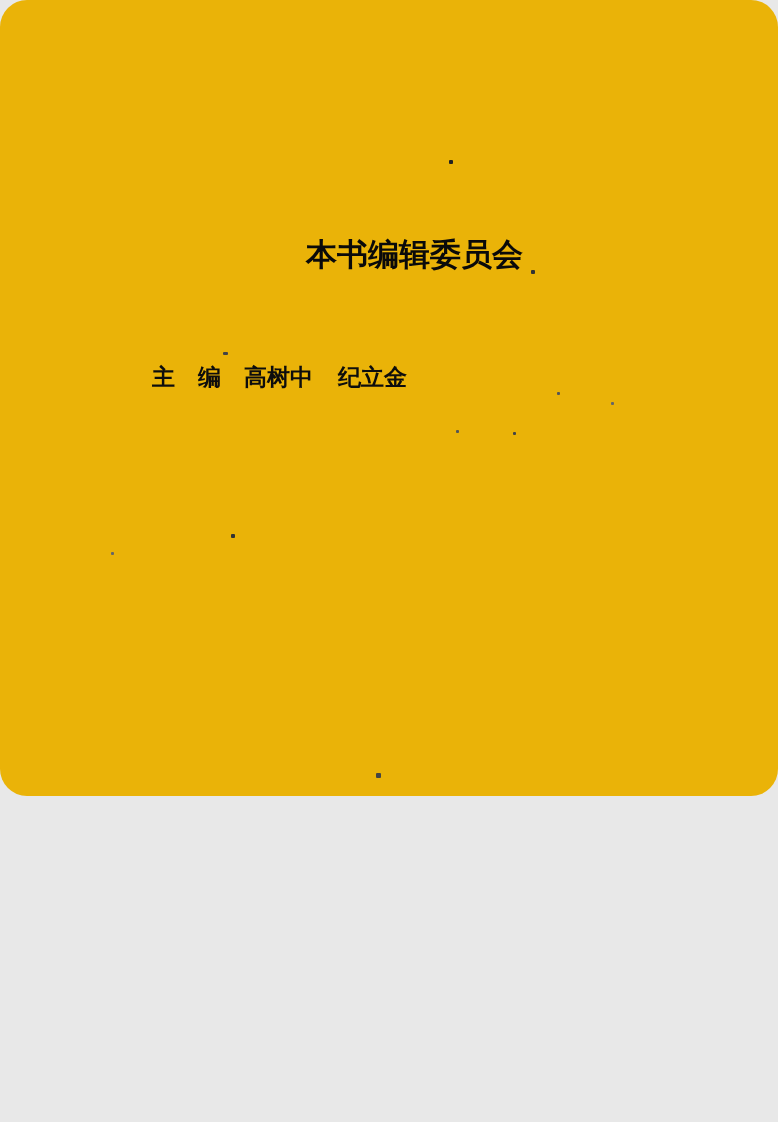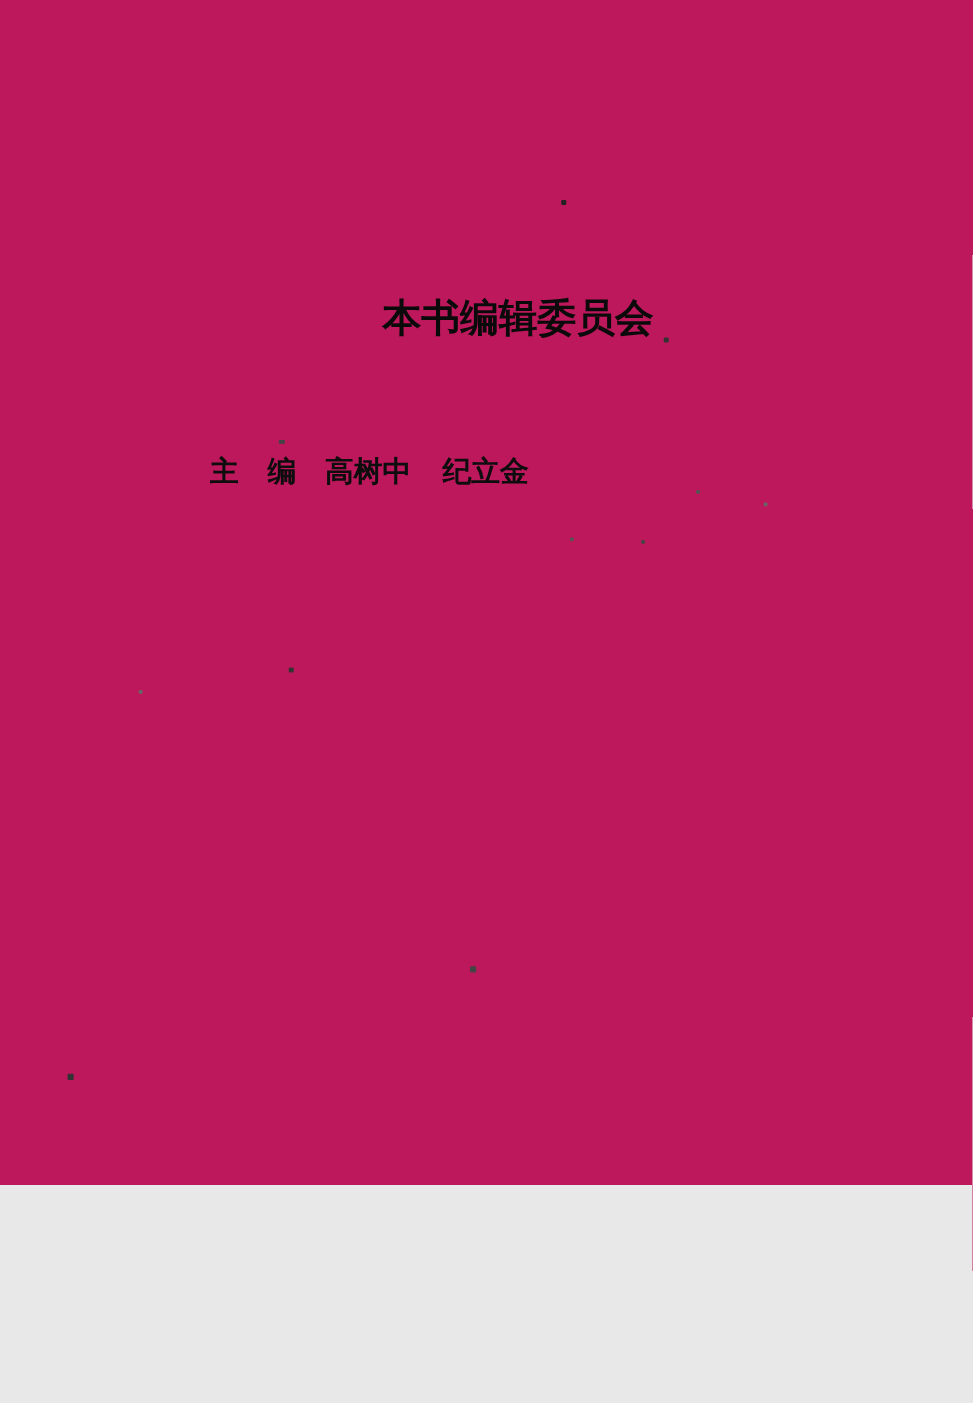--- a/index.html
+++ b/index.html
@@ -3,42 +3,43 @@
 <meta charset="utf-8">
 <style>
   html, body {
     margin: 0;
     padding: 0;
     background: #e8e8e8;
   }
   .page {
     position: relative;
     width: 778px;
-    height: 948px;
+    height: 796px;
     margin: 0 auto;
-    background: #be185d;
+    background: #eab308;
     overflow: hidden;
     font-family: "Liberation Sans", "DejaVu Sans", sans-serif;
     color: #0d0d0d;
+    border-radius: 27px;
   }
   .page-title {
     position: absolute;
     left: 306px;
     top: 238px;
     margin: 0;
     font-size: 31px;
     font-weight: 700;
     letter-spacing: 0px;
     line-height: 1.1;
     white-space: nowrap;
     color: #0a0a0a;
   }
   .committee {
     position: absolute;
-    left: 168px;
+    left: 152px;
     top: 360px;
   }
   .committee-row {
     display: flex;
     align-items: center;
     height: 34px;
     font-size: 23px;
     font-weight: 700;
     white-space: nowrap;
   }

